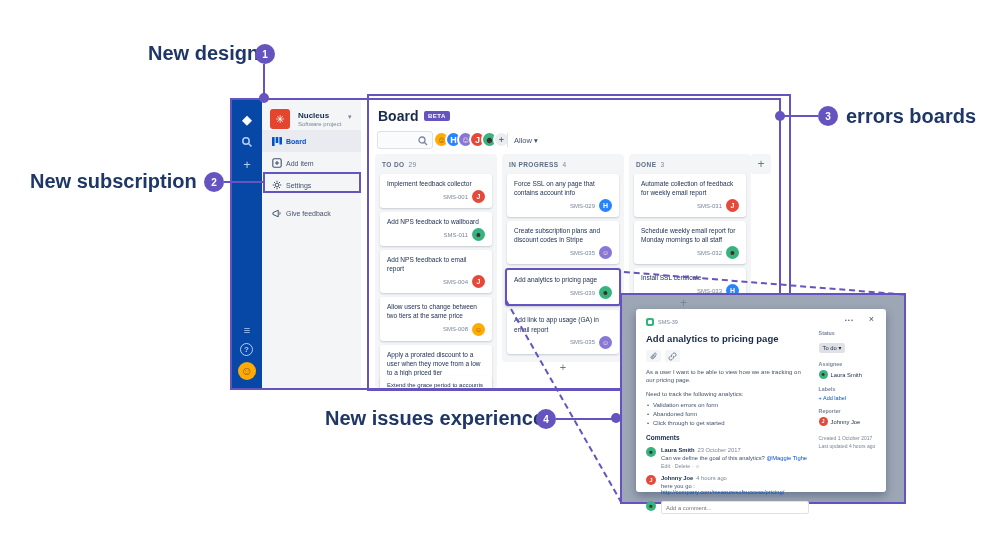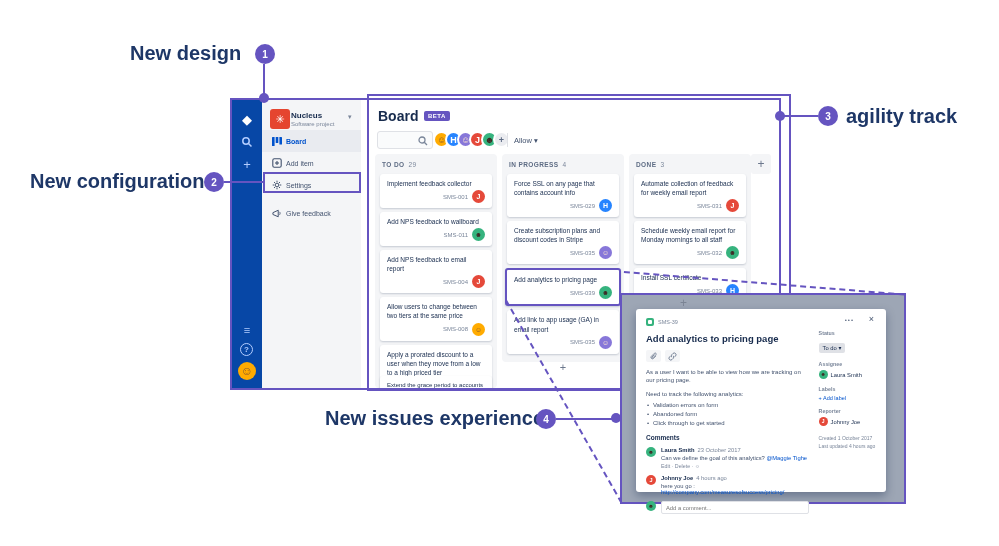--- a/index.html
+++ b/index.html
@@ -29,21 +29,21 @@
   .nav-bottom-avatar { position:absolute; left:6px; bottom:8px; width:18px; height:18px; border-radius:50%;
                        background:#FFAB00; color:#8A5A2B; font-size:12px; line-height:18px; text-align:center; }
   .nav-help { position:absolute; left:8px; bottom:32px; width:13px; height:13px; border-radius:50%;
               border:1.5px solid #B3CDFF; color:#B3CDFF; font-size:8px; line-height:11px; text-align:center; font-weight:700; }
 
   
   .sidebar { position:absolute; left:30px; top:0; width:99px; height:100%; background:#F4F5F7; }
   .proj { position:absolute; left:8px; top:9px; display:flex; align-items:center; }
   .proj-logo { width:20px; height:20px; border-radius:3px; background:#E5452F; color:#fff; font-size:11px;
                line-height:20px; text-align:center; }
-  .proj-meta { margin-left:1px; }
+  .proj-meta { margin-left:8px; }
   .proj-name { font-size:8px; font-weight:700; color:#172B4D; }
   .proj-type { font-size:6px; color:#7A869A; margin-top:1px; }
   .proj-chev { position:absolute; left:86px; top:13px; font-size:7px; color:#7A869A; }
   .side-list { position:absolute; left:0; top:30px; width:100%; }
   .side-item { height:22px; display:flex; align-items:center; padding-left:10px; font-size:7px; color:#42526E; }
   .side-item .si-ic { width:14px; color:#42526E; display:flex; align-items:center; }
   .side-item.active { background:#E9EBF0; color:#0052CC; font-weight:700; }
   .side-item.active .si-ic { color:#0052CC; }
   .side-item.feedback { margin-top:6px; }
 
@@ -120,33 +120,33 @@
   .sb-person span.nm { font-size:5.8px; color:#172B4D; margin-left:3px; }
   .sb-addlabel { font-size:5.5px; color:#0052CC; margin-top:3px; }
   .sb-dates { font-size:5px; color:#7A869A; margin-top:8px; line-height:1.6; }
 
   svg { display:block; }
 </style>
 </head>
 <body>
 <div id="canvas">
 
-  <div class="ann-label" style="left:130px; top:42px;text-align:center;">New design</div>
+  <div class="ann-label" style="left:148px; top:42px;text-align:center;">New design</div>
   <div class="badge" style="left:255px; top:44px;">1</div>
   <div class="conn" style="left:263px; top:64px; width:2px; height:30px;"></div>
   <div class="dot" style="left:259px; top:93px;"></div>
 
-  <div class="ann-label" style="left:30px; top:170px;">New configuration</div>
+  <div class="ann-label" style="left:30px; top:170px;">New subscription</div>
   <div class="badge" style="left:204px; top:172px;">2</div>
   <div class="conn" style="left:224px; top:181px; width:39px; height:2px;"></div>
 
   <div class="dot" style="left:775px; top:111px;"></div>
   <div class="conn" style="left:781px; top:115px; width:37px; height:2px;"></div>
   <div class="badge" style="left:818px; top:106px;">3</div>
-  <div class="ann-label" style="left:846px; top:105px;">agility track</div>
+  <div class="ann-label" style="left:846px; top:105px;">errors boards</div>
 
   <div class="ann-label" style="left:325px; top:407px;">New issues experience</div>
   <div class="badge" style="left:536px; top:409px;">4</div>
   <div class="conn" style="left:556px; top:418px; width:57px; height:2px;"></div>
   <div class="dot" style="left:611px; top:413px;"></div>
 
   <div class="dashed" style="left:507px; top:300px; width:233px; transform:rotate(60.3deg);"></div>
   <div class="dashed" style="left:624px; top:271px; width:281px; transform:rotate(4.6deg);"></div>
 
   <div id="app-window">

